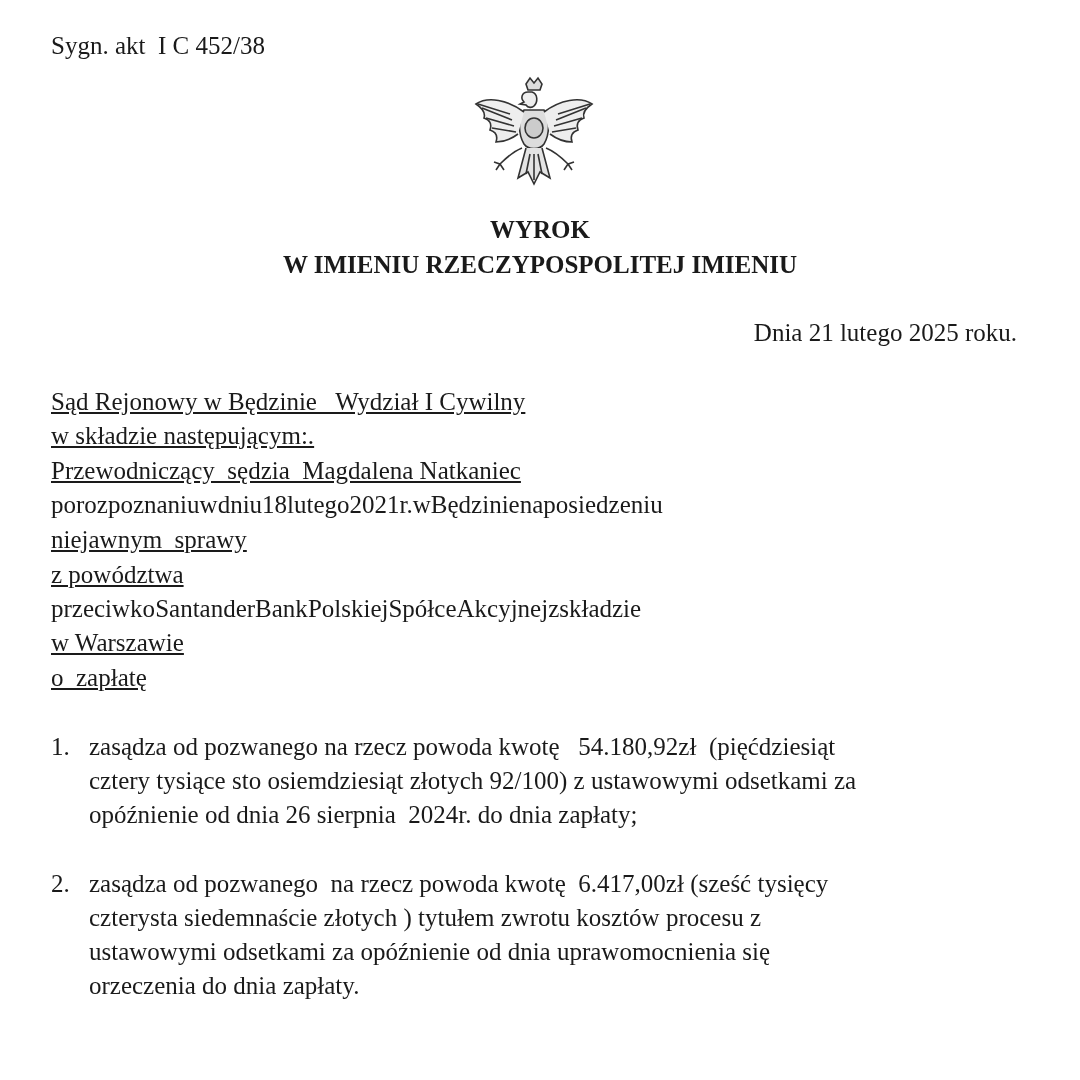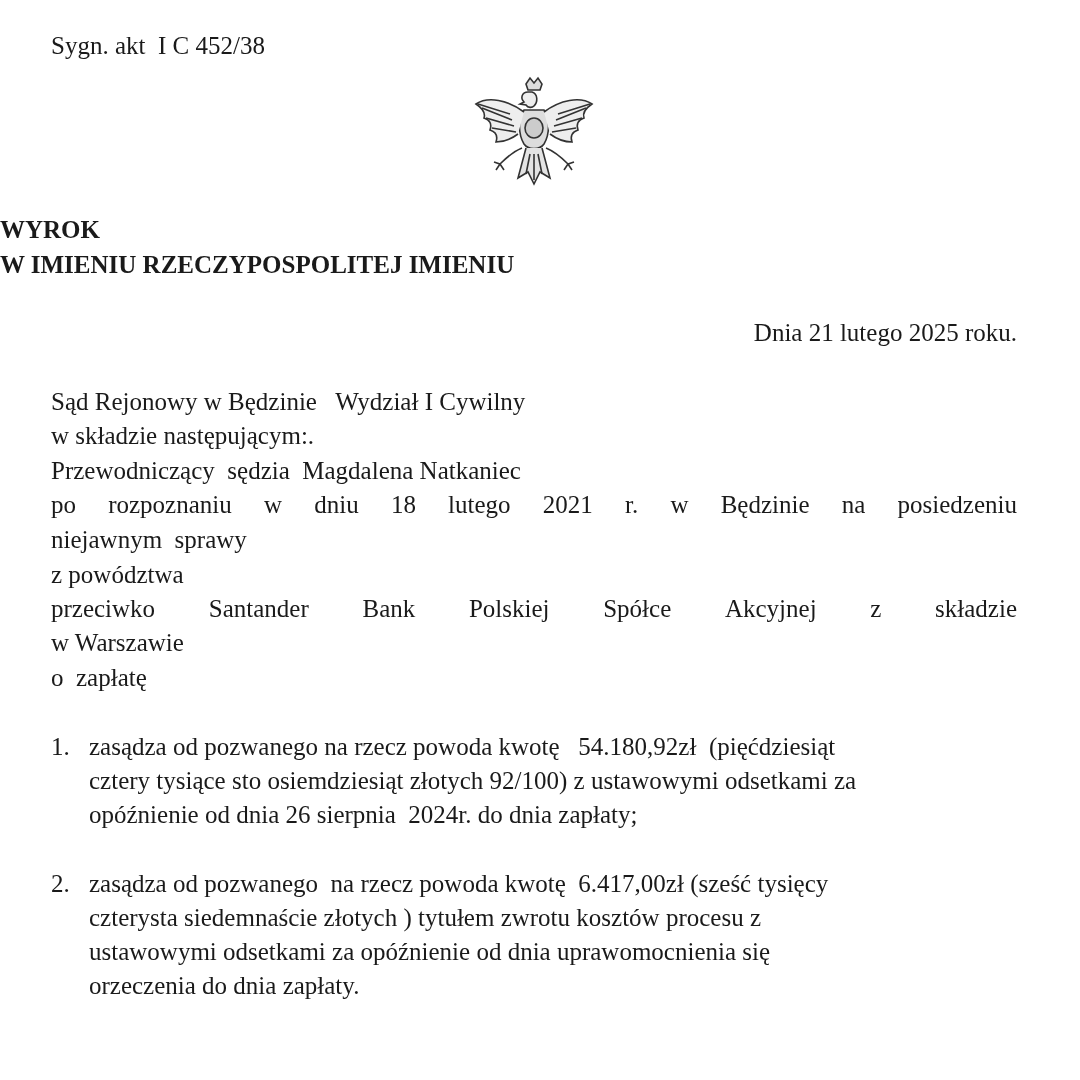--- a/index.html
+++ b/index.html
@@ -4,26 +4,26 @@
 <style>
   html, body { margin: 0; padding: 0; background: #ffffff; }
   body {
     width: 1080px; height: 1080px; position: relative; overflow: hidden;
     font-family: "Liberation Serif", "DejaVu Serif", serif;
     color: #1a1a1a; font-size: 25px;
   }
   .abs { position: absolute; white-space: pre; line-height: 1; }
   .sygn { left: 51px; top: 33px; }
   .emblem { position: absolute; left: 468px; top: 70px; width: 132px; height: 130px; }
-  .title { position: absolute; left: 0; width: 1080px; text-align: left; font-weight: bold; line-height: 1; }
+  .title { position: absolute; left: 0; width: 1080px; text-align: center; font-weight: bold; line-height: 1; }
   .t1 { top: 217px; }
   .t2 { top: 252px; }
   .date { right: 63px; top: 320px; }
-  .line { left: 51px; }
-  .just { position: absolute; left: 51px; width: 966px; line-height: 1; white-space: nowrap; display: flex; justify-content: space-between; }
+  .line { left: 51px; text-decoration: underline; }
+  .just { position: absolute; left: 51px; width: 966px; line-height: 1; white-space: nowrap; display: flex; }
   .num { position: absolute; left: 51px; line-height: 1; }
   .item-line { position: absolute; left: 89px; line-height: 1; white-space: pre; }
 </style>
 </head>
 <body>
 
 <div class="abs sygn">Sygn. akt  I C 452/38</div>
 
 <div class="emblem">
   <svg width="132" height="130" viewBox="0 0 132 130">

